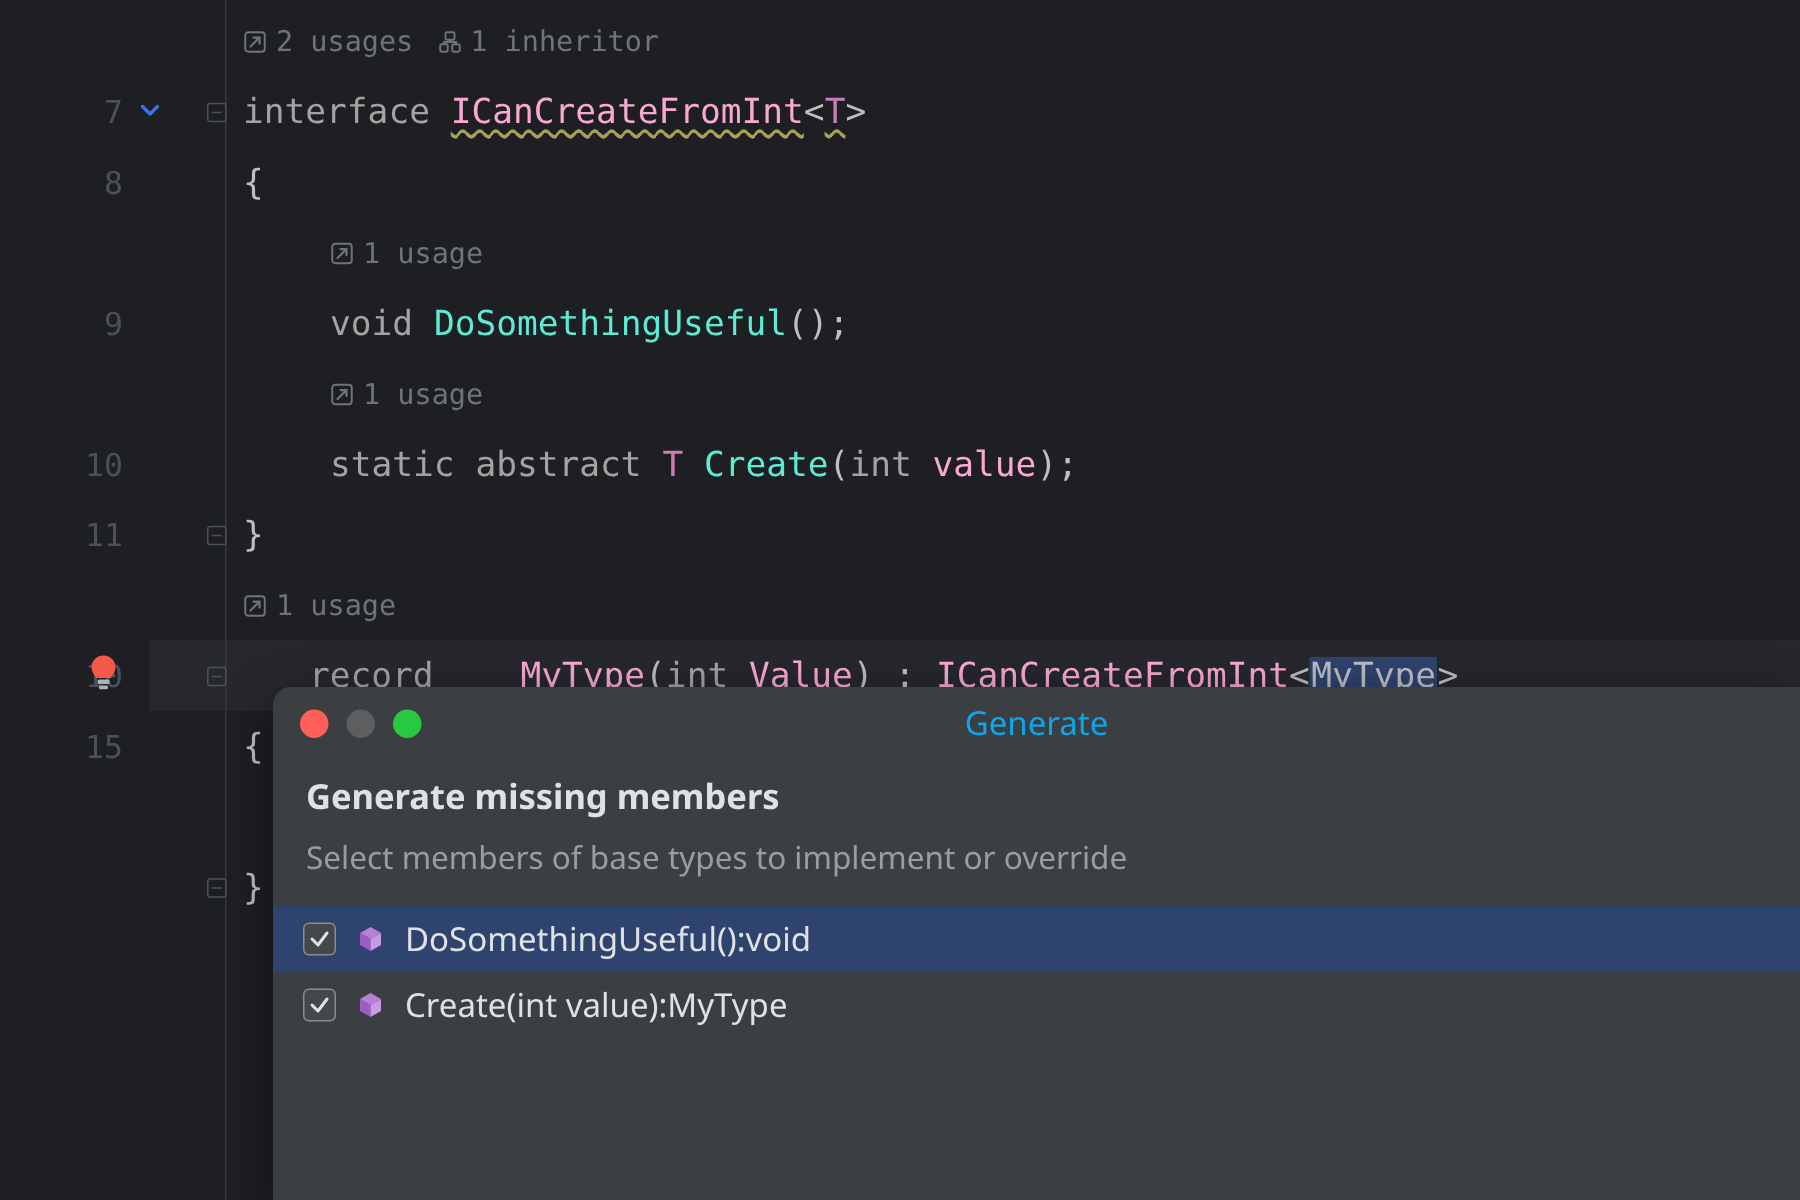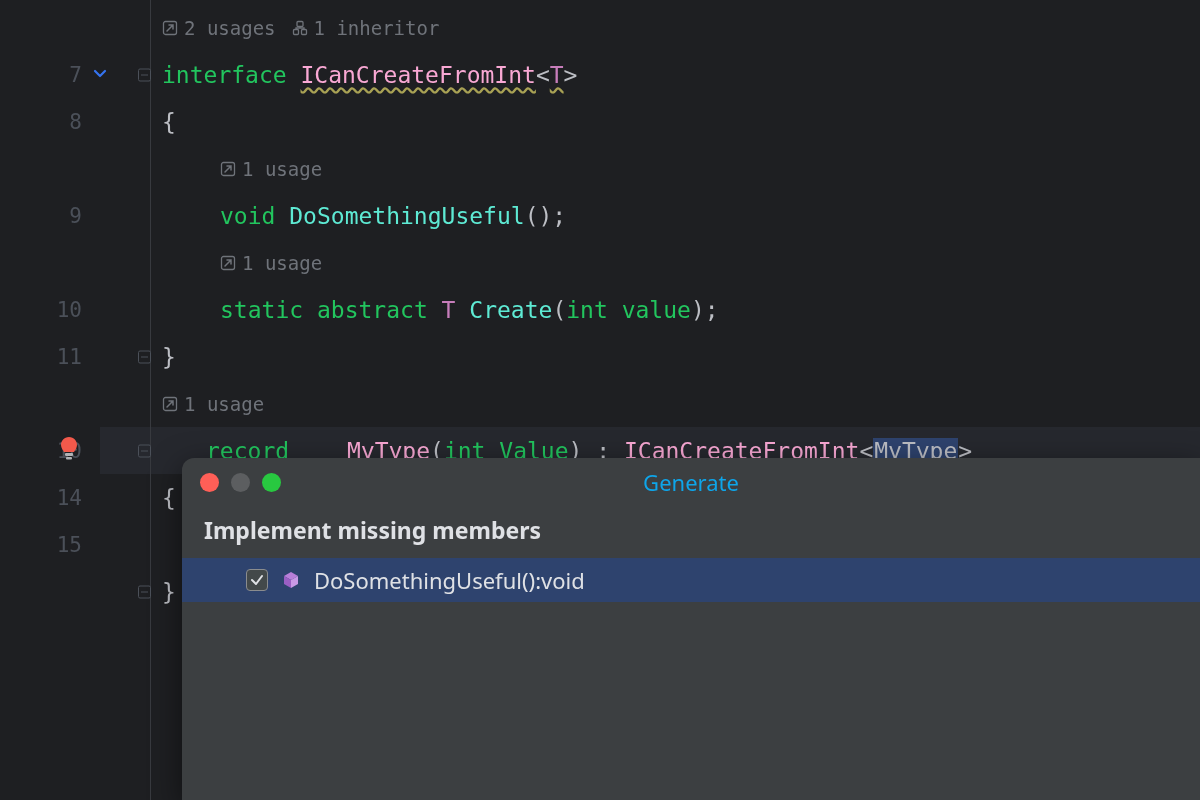--- a/index.html
+++ b/index.html
@@ -99,25 +99,25 @@
     color: #6f737a;
     font-size: 19px;
     display: inline-flex;
     align-items: center;
     gap: 6px;
   }
   .inlay-icon {
     display: inline-flex;
     align-items: center;
   }
-  .kw { color: #22c55e; }
+  .kw { color: #a3a3a3; }
   .type { color: #c77dbb; }
   .iface-name { color: #f9a8d4; }
   .method { color: #5eead4; }
-  .param { color: #22c55e; }
+  .param { color: #f9a8d4; }
   .punct { color: #bcbec4; }
   .err-underline {
     text-decoration: underline wavy #f75464;
     text-underline-offset: 4px;
     margin-left: 44px;
   }
   .warn-underline {
     text-decoration: underline wavy #a8a154;
     text-underline-offset: 4px;
   }
@@ -175,21 +175,21 @@
     font-weight: 400;
     margin-bottom: 18px;
   }
   .member-list {
     margin: 0 -22px;
   }
   .member-row {
     display: flex;
     align-items: center;
     height: 44px;
-    padding-left: 64px;
+    padding-left: 20px;
     gap: 12px;
     font-size: 22px;
     color: #dfe1e5;
   }
   .member-row.sel {
     background: #2e436e;
   }
   .chk {
     width: 22px;
     height: 22px;
@@ -251,23 +251,20 @@
     <div class="gutter-row">
       <span class="bulb">
         <svg width="22" height="26" viewBox="0 0 22 26">
             <path d="M11 1 C6 1 3 5 3 9 C3 12 5 14 6 16 L16 16 C17 14 19 12 19 9 C19 5 16 1 11 1 Z" fill="#f2594b"></path>
             <rect x="7" y="17" width="8" height="3" rx="1" fill="#b0b2b5"></rect>
             <rect x="8" y="21" width="6" height="2.5" rx="1" fill="#b0b2b5"></rect>
           </svg>
       </span>
       <span class="line-num">10</span>
     </div>
-    <div class="gutter-row">
-        <span class="line-num">14</span>
-      </div>
     <div class="gutter-row">
         <span class="line-num">15</span>
       </div>
   </div>
 
   <div class="code-area">
     <div class="vline"></div>
 
     <div class="code-row hint">
       <span class="inlay">
@@ -363,32 +360,48 @@
 <div class="popup">
   <div class="popup-titlebar">
     <div class="traffic">
       <div class="dot red"></div>
       <div class="dot grey"></div>
       <div class="dot green"></div>
     </div>
     <div class="popup-title">Generate</div>
   </div>
   <div class="popup-body">
-    <div class="popup-heading">Implement missing members</div>
+    <div class="popup-heading">Generate missing members</div>
+    <div class="popup-sub">Select members of base types to implement or override</div>
     <div class="member-list">
       <div class="member-row sel">
         <span class="chk">
             <svg width="14" height="14" viewBox="0 0 14 14">
               <path d="M2 7 L6 11 L12 3" stroke="#dfe1e5" stroke-width="2" fill="none" stroke-linecap="round" stroke-linejoin="round"></path>
             </svg>
           </span>
         <span class="cube">
             <svg width="20" height="20" viewBox="0 0 20 20">
               <path d="M10 2 L17 6 L10 10 L3 6 Z" fill="#b87fd9"></path>
               <path d="M3 6 L3 14 L10 18 L10 10 Z" fill="#9a5fc4"></path>
               <path d="M17 6 L17 14 L10 18 L10 10 Z" fill="#c999e6"></path>
             </svg>
           </span>
         <span>DoSomethingUseful():void</span>
       </div>
+      <div class="member-row">
+        <span class="chk">
+            <svg width="14" height="14" viewBox="0 0 14 14">
+              <path d="M2 7 L6 11 L12 3" stroke="#dfe1e5" stroke-width="2" fill="none" stroke-linecap="round" stroke-linejoin="round"></path>
+            </svg>
+          </span>
+        <span class="cube">
+            <svg width="20" height="20" viewBox="0 0 20 20">
+              <path d="M10 2 L17 6 L10 10 L3 6 Z" fill="#b87fd9"></path>
+              <path d="M3 6 L3 14 L10 18 L10 10 Z" fill="#9a5fc4"></path>
+              <path d="M17 6 L17 14 L10 18 L10 10 Z" fill="#c999e6"></path>
+            </svg>
+          </span>
+        <span>Create(int value):MyType</span>
+      </div>
     </div>
   </div>
 </div>
 
 </body></html>

